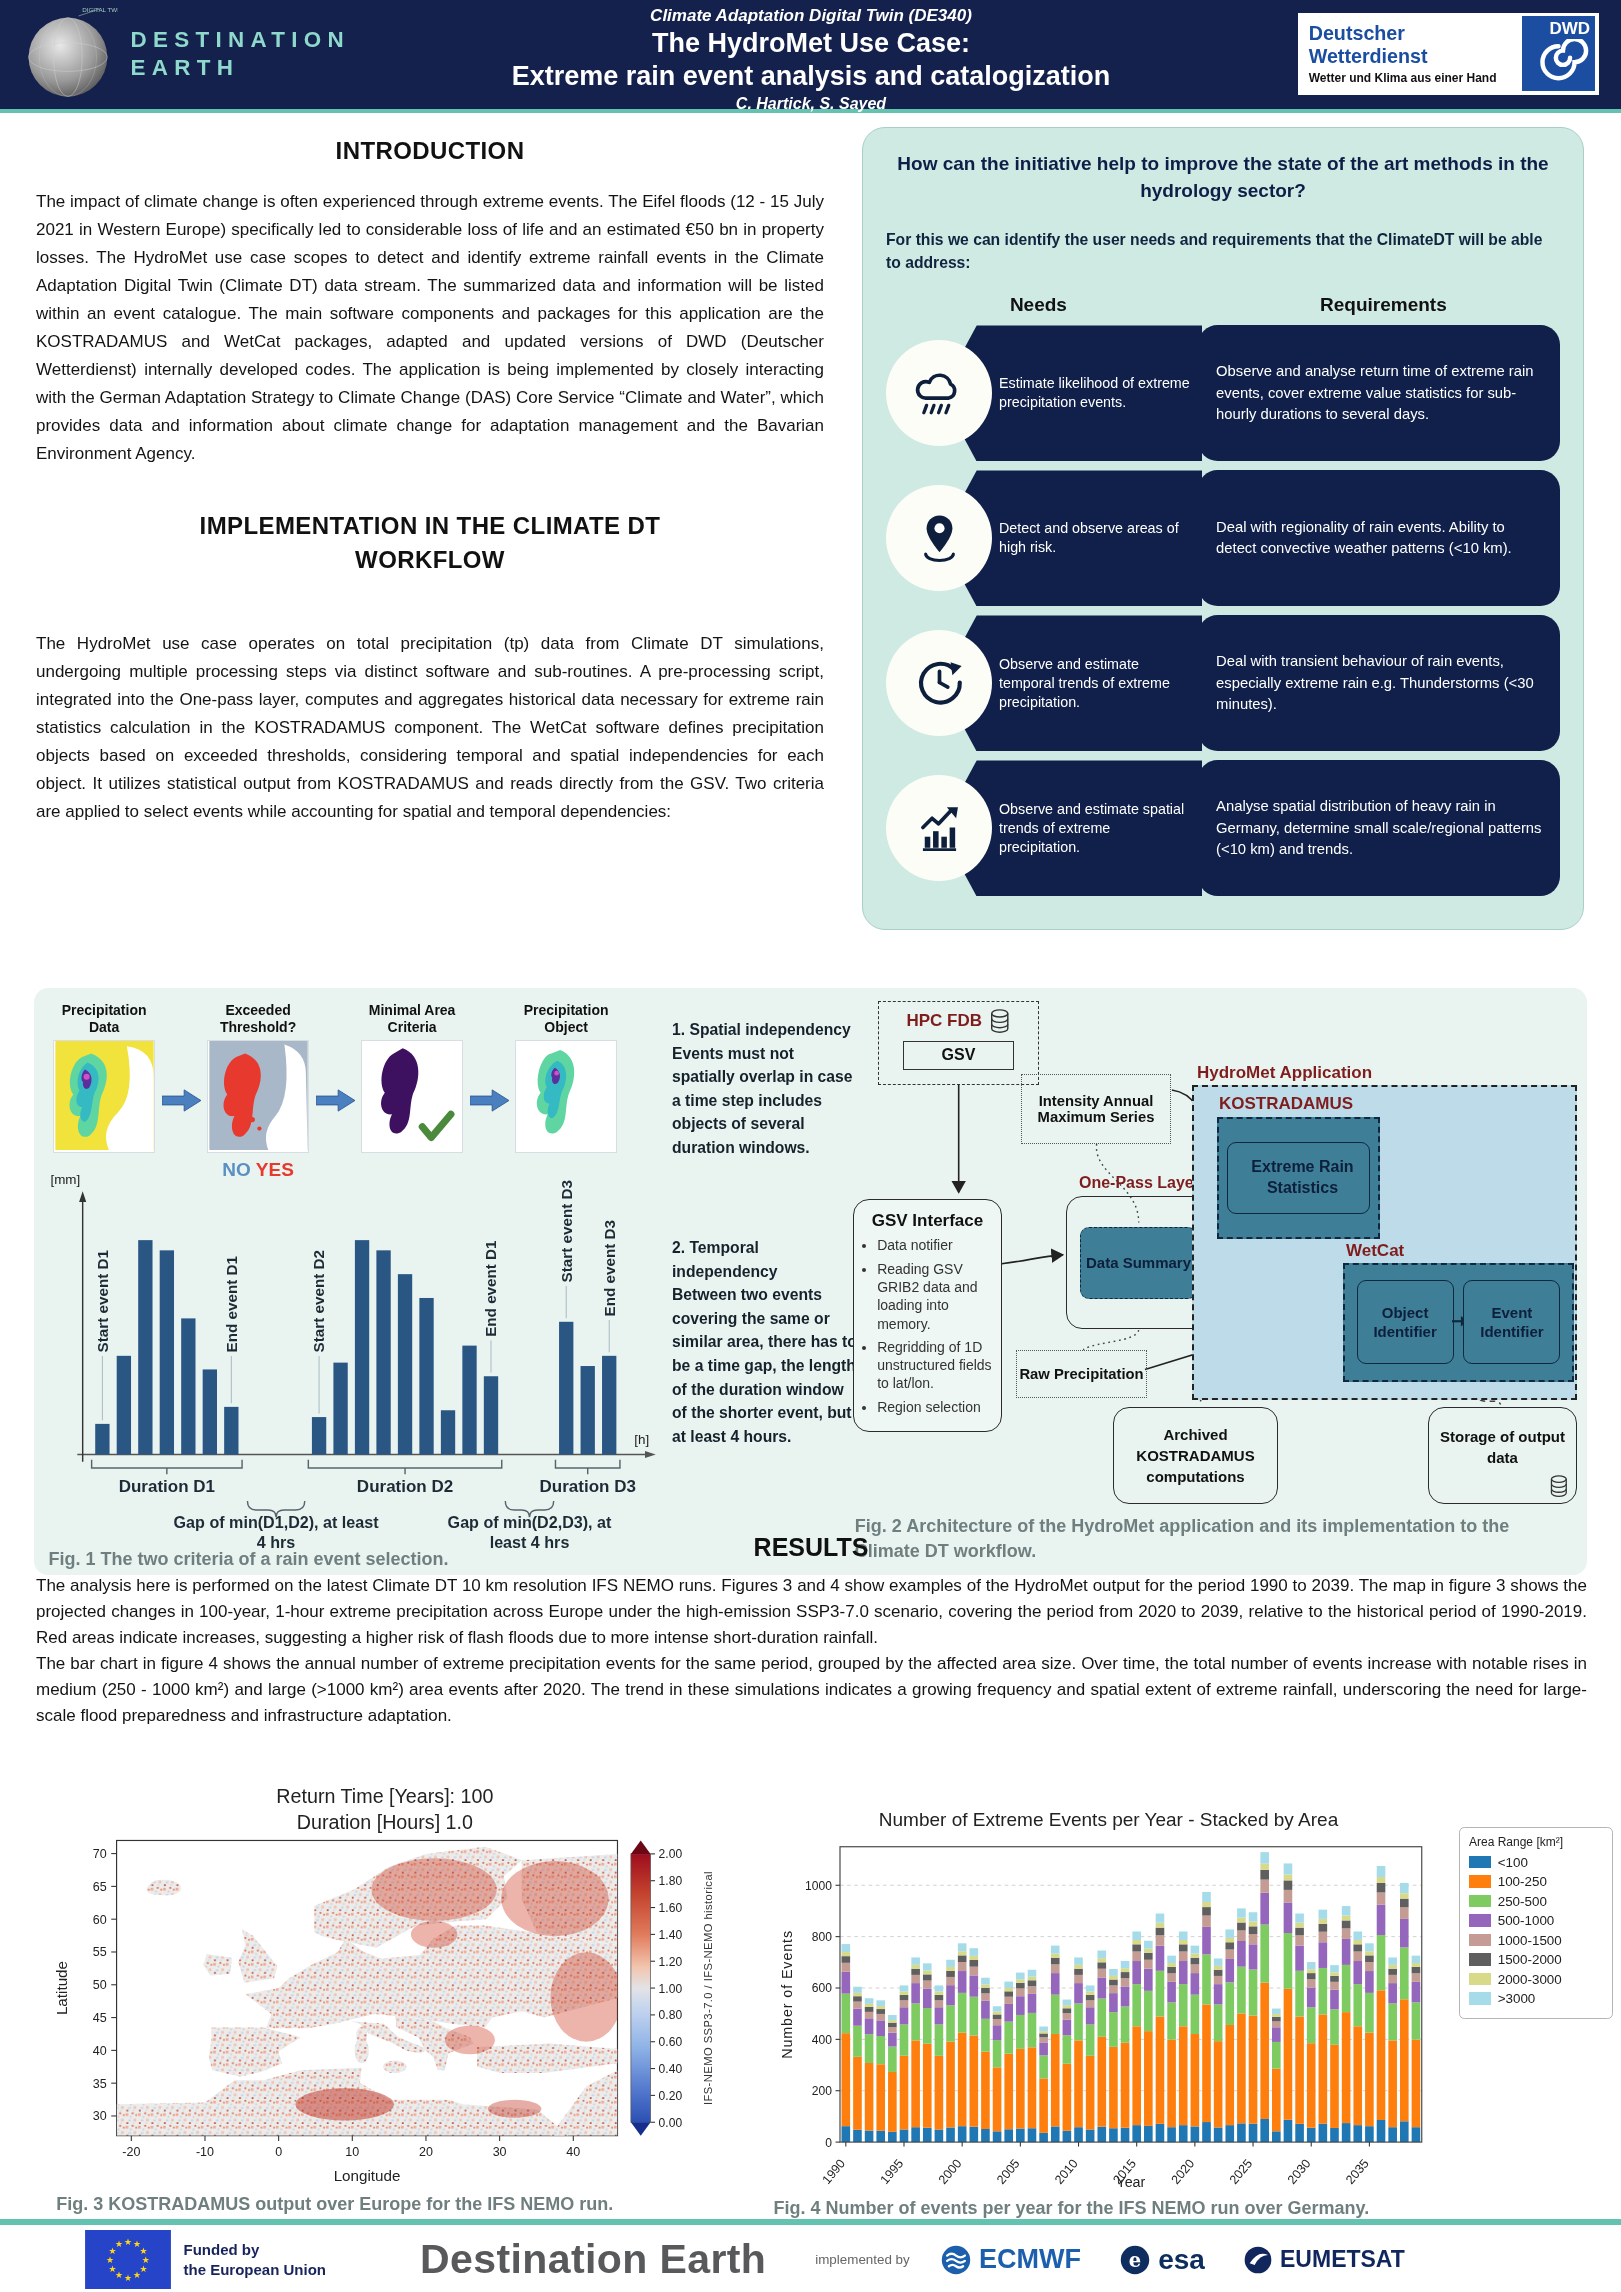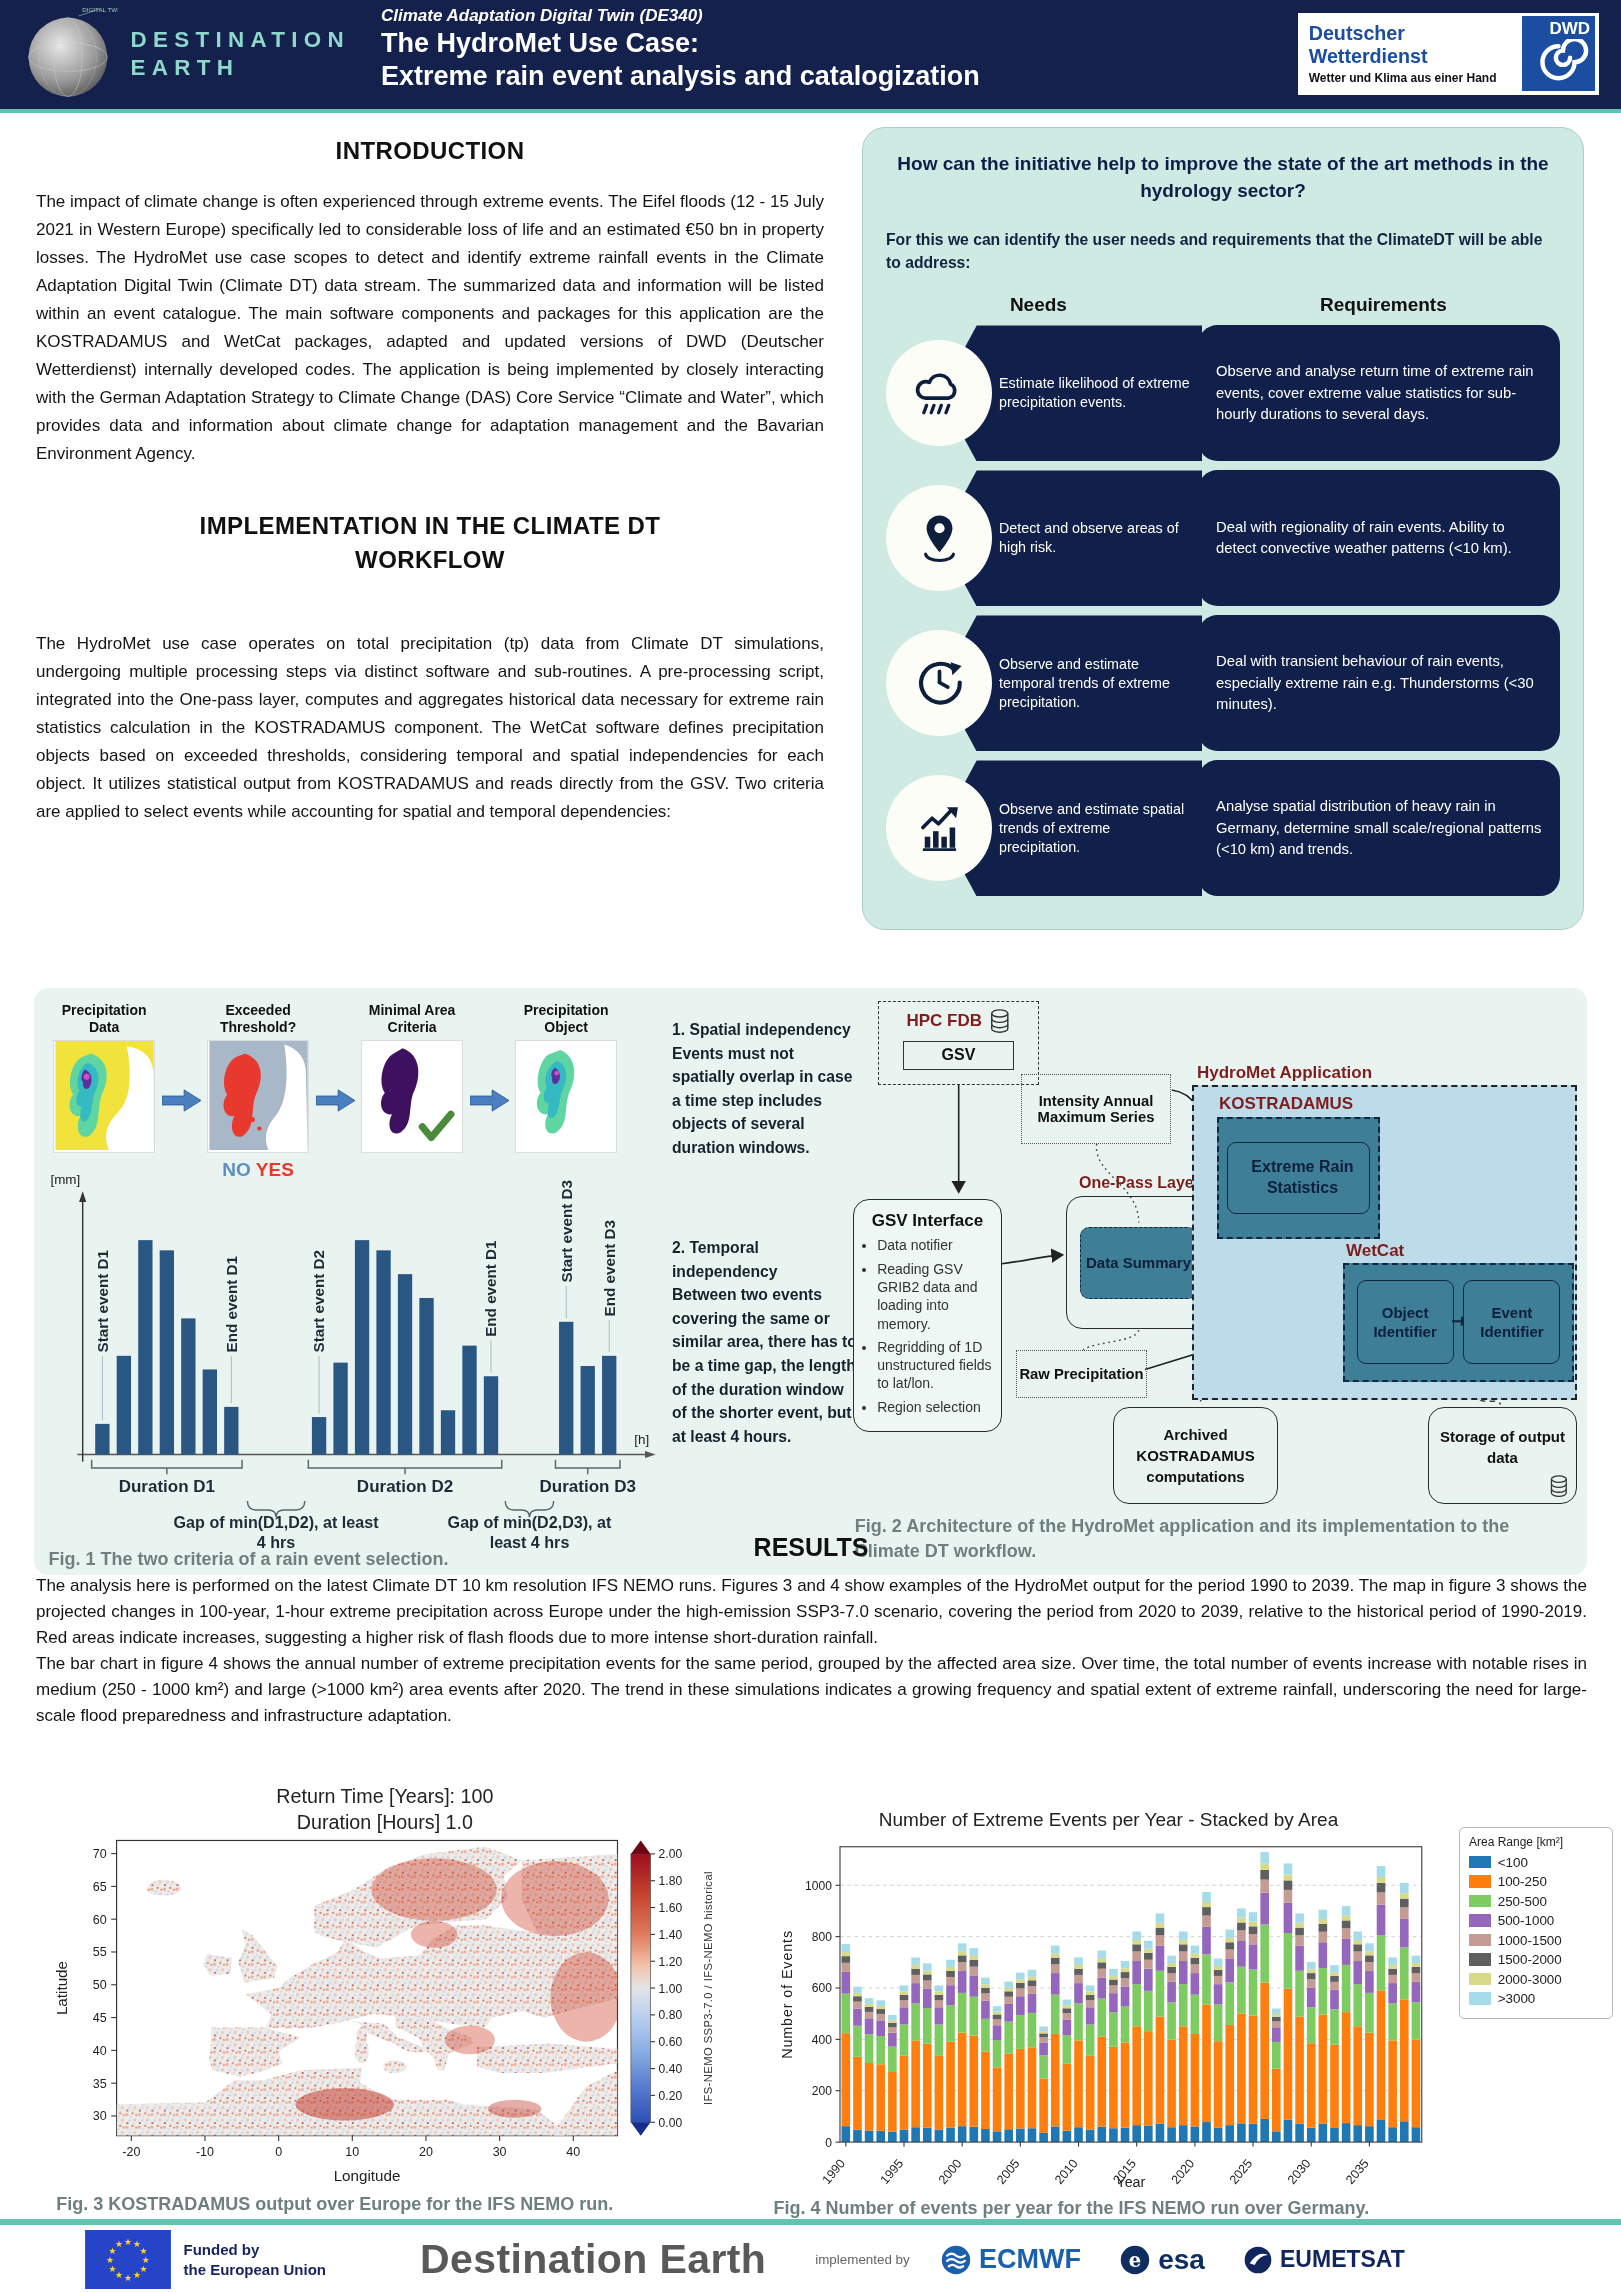--- a/index.html
+++ b/index.html
@@ -3,21 +3,21 @@
 <meta charset="utf-8">
 <style>
   html,body{margin:0;padding:0;background:#ffffff;}
   .page{position:relative;width:1622px;height:2293px;background:#ffffff;overflow:hidden;
         font-family:"Liberation Sans", sans-serif;color:#1a1a1a;}
 
   
   .header{position:absolute;left:0;top:0;width:1622px;height:109px;background:#15214d;border-bottom:4.5px solid #63c2b0;}
   .logo-block{position:absolute;left:25px;top:5.4px;display:flex;align-items:center;gap:12.5px;}
   .logo-text{color:#8fd8cc;font-size:22.4px;font-weight:700;letter-spacing:6.3px;line-height:28px;}
-  .header-center{position:absolute;left:50%;top:0;transform:translateX(-50%);width:860px;text-align:left;color:#fff;}
+  .header-center{position:absolute;left:50%;top:0;transform:translateX(-50%);width:860px;text-align:center;color:#fff;}
   .kicker{font-size:17px;font-style:italic;font-weight:700;margin-top:6.3px;}
   .title1{font-size:27px;font-weight:700;margin-top:1.8px;}
   .title2{font-size:27px;font-weight:700;margin-top:1.8px;}
   .authors{font-size:16px;font-style:italic;font-weight:600;margin-top:2.7px;}
   .dwd{position:absolute;right:23px;top:12.5px;width:301px;height:82px;background:#fff;display:flex;align-items:center;}
   .dwd-names{flex:1;padding-left:10.7px;}
   .dwd-name{color:#1b4ea0;font-size:19.7px;font-weight:700;}
   .dwd-tag{color:#111;font-size:12px;font-weight:700;margin-top:2.7px;}
   .dwd-box{width:73px;height:75px;background:#1b4ea0;margin-right:3.6px;position:relative;}
   .dwd-abbr{color:#fff;font-size:17px;font-weight:700;text-align:right;padding:2.7px 5.4px 0 0;}
@@ -132,20 +132,21 @@
       <div class="logo-text">
         <div>DESTINATION</div>
         <div>EARTH</div>
       </div>
     </div>
 
     <div class="header-center">
       <div class="kicker">Climate Adaptation Digital Twin (DE340)</div>
       <div class="title1">The HydroMet Use Case:</div>
       <div class="title2">Extreme rain event analysis and catalogization</div>
+      <div class="authors">C. Hartick, S. Sayed</div>
     </div>
 
     <div class="dwd">
       <div class="dwd-names">
         <div class="dwd-name">Deutscher Wetterdienst</div>
         <div class="dwd-tag">Wetter und Klima aus einer Hand</div>
       </div>
       <div class="dwd-box">
         <div class="dwd-abbr">DWD</div>
         <svg width="73" height="50" viewBox="0 0 82 56">

